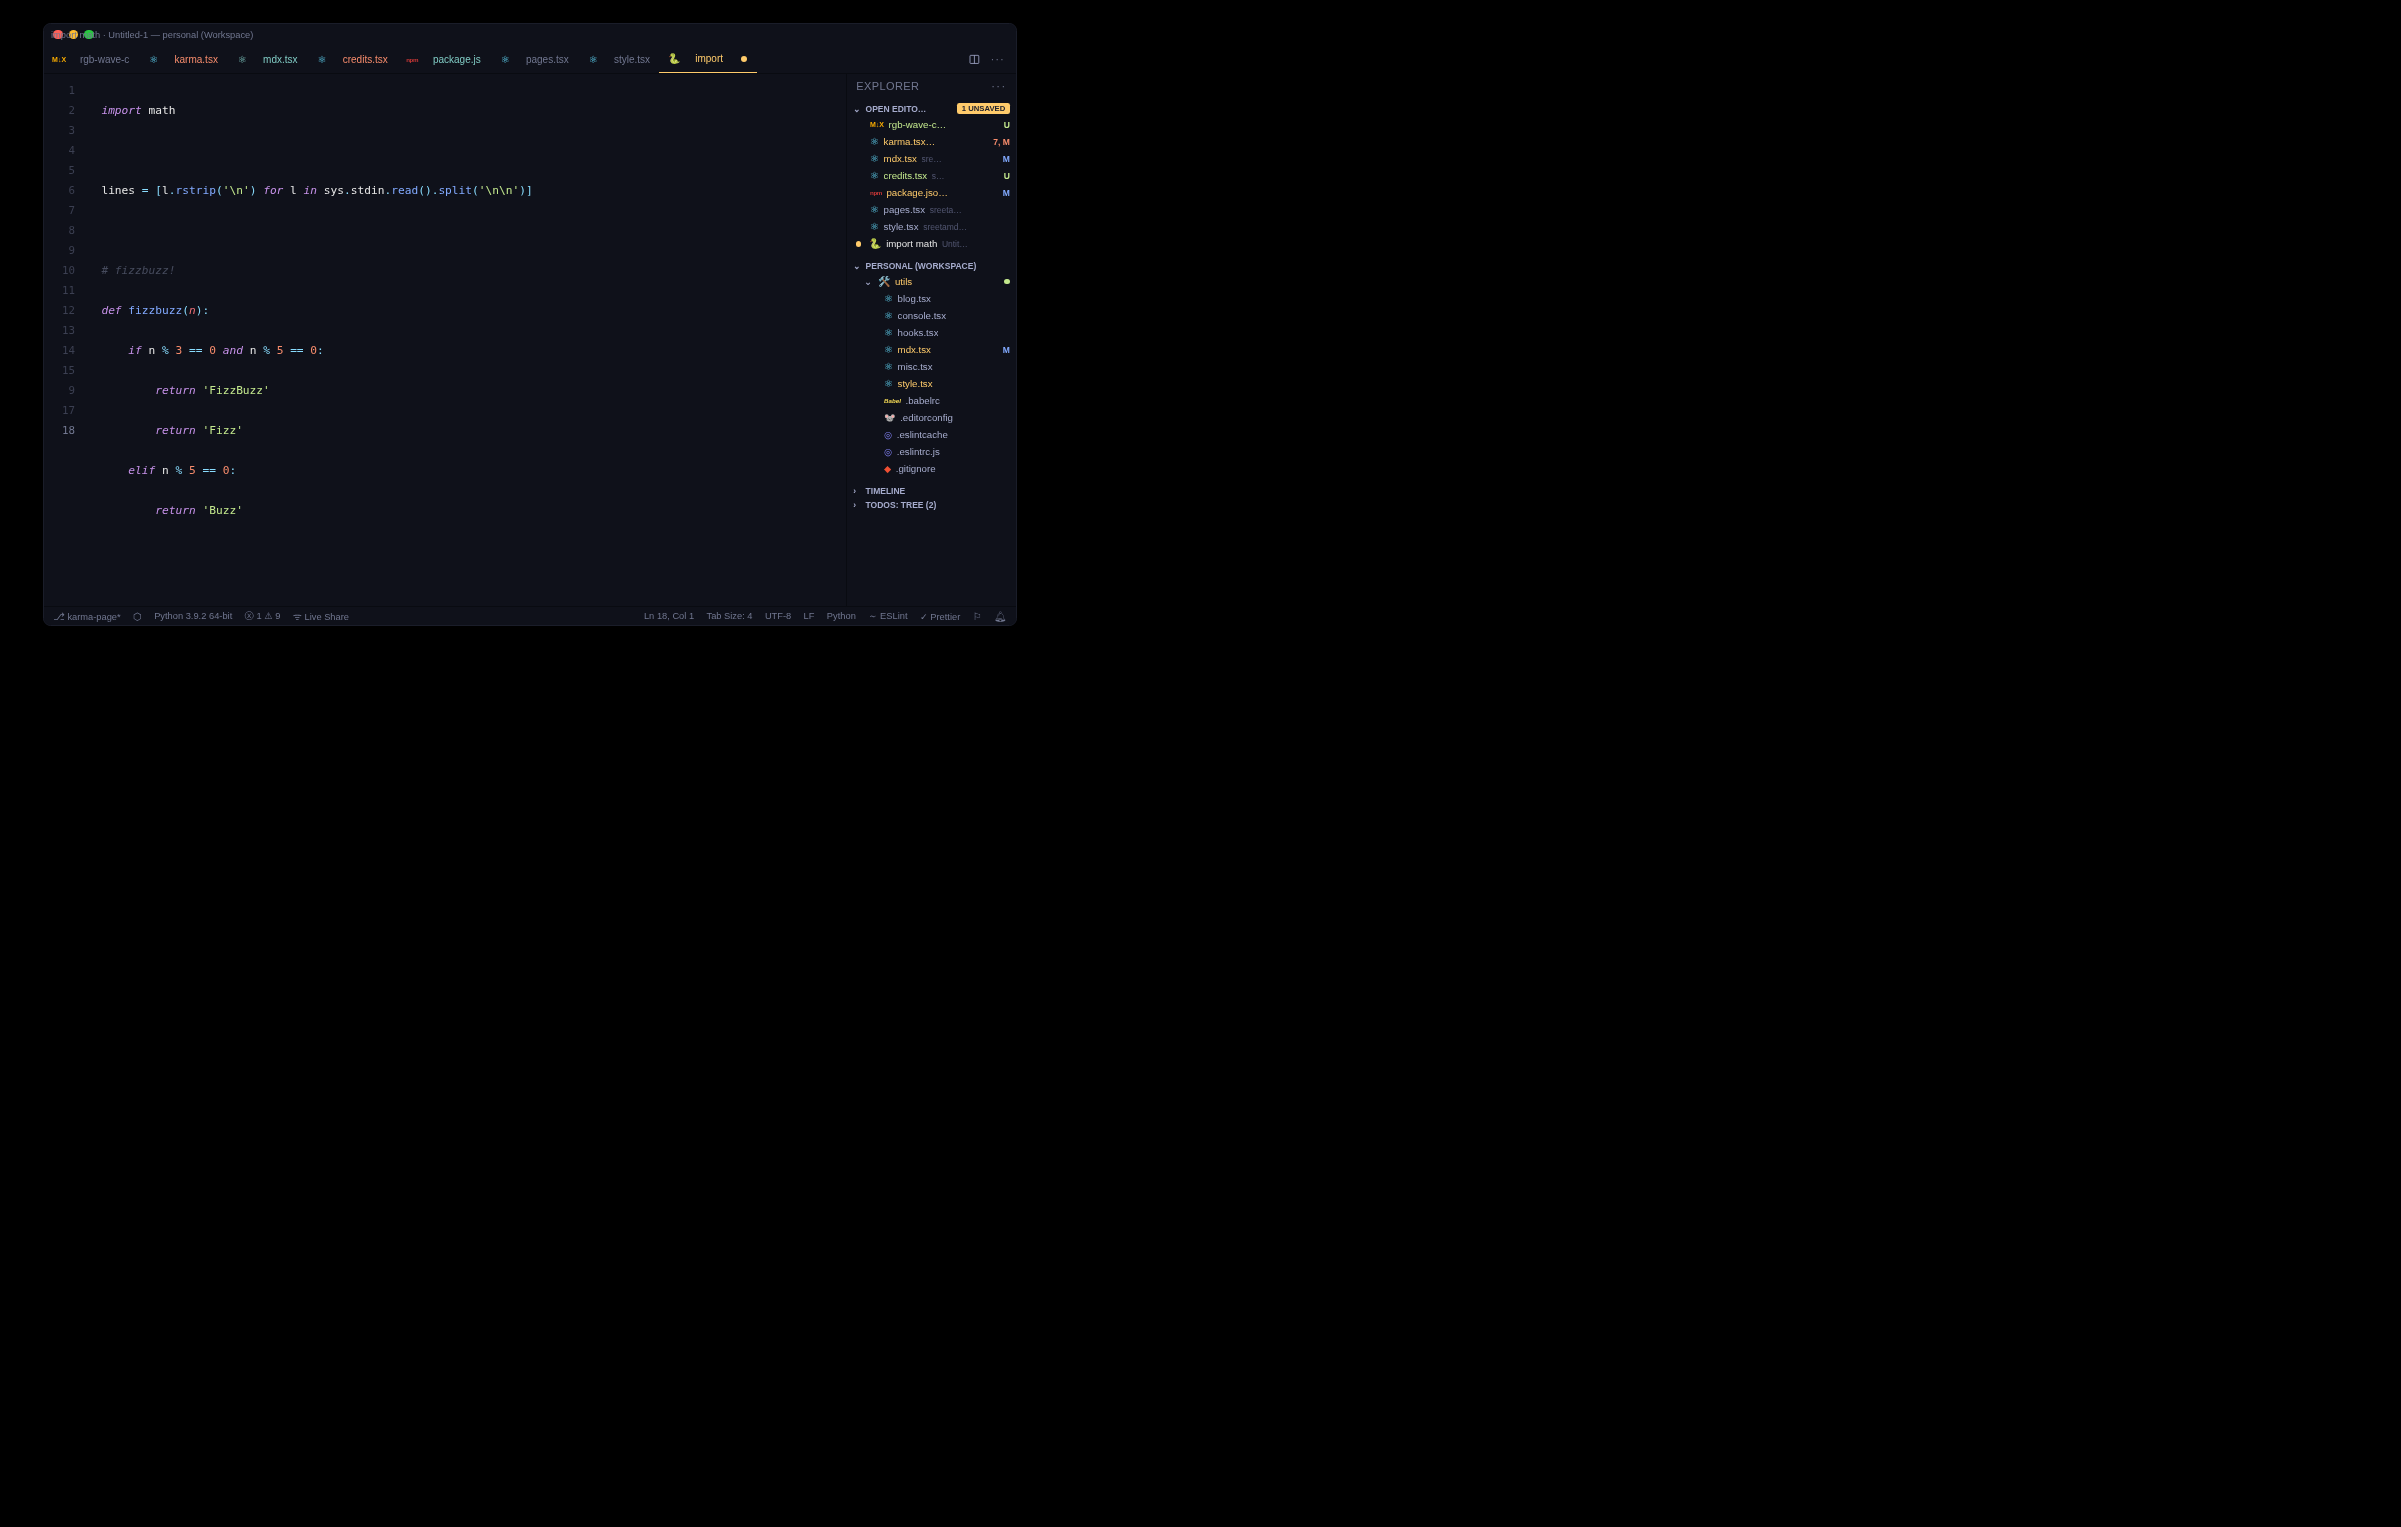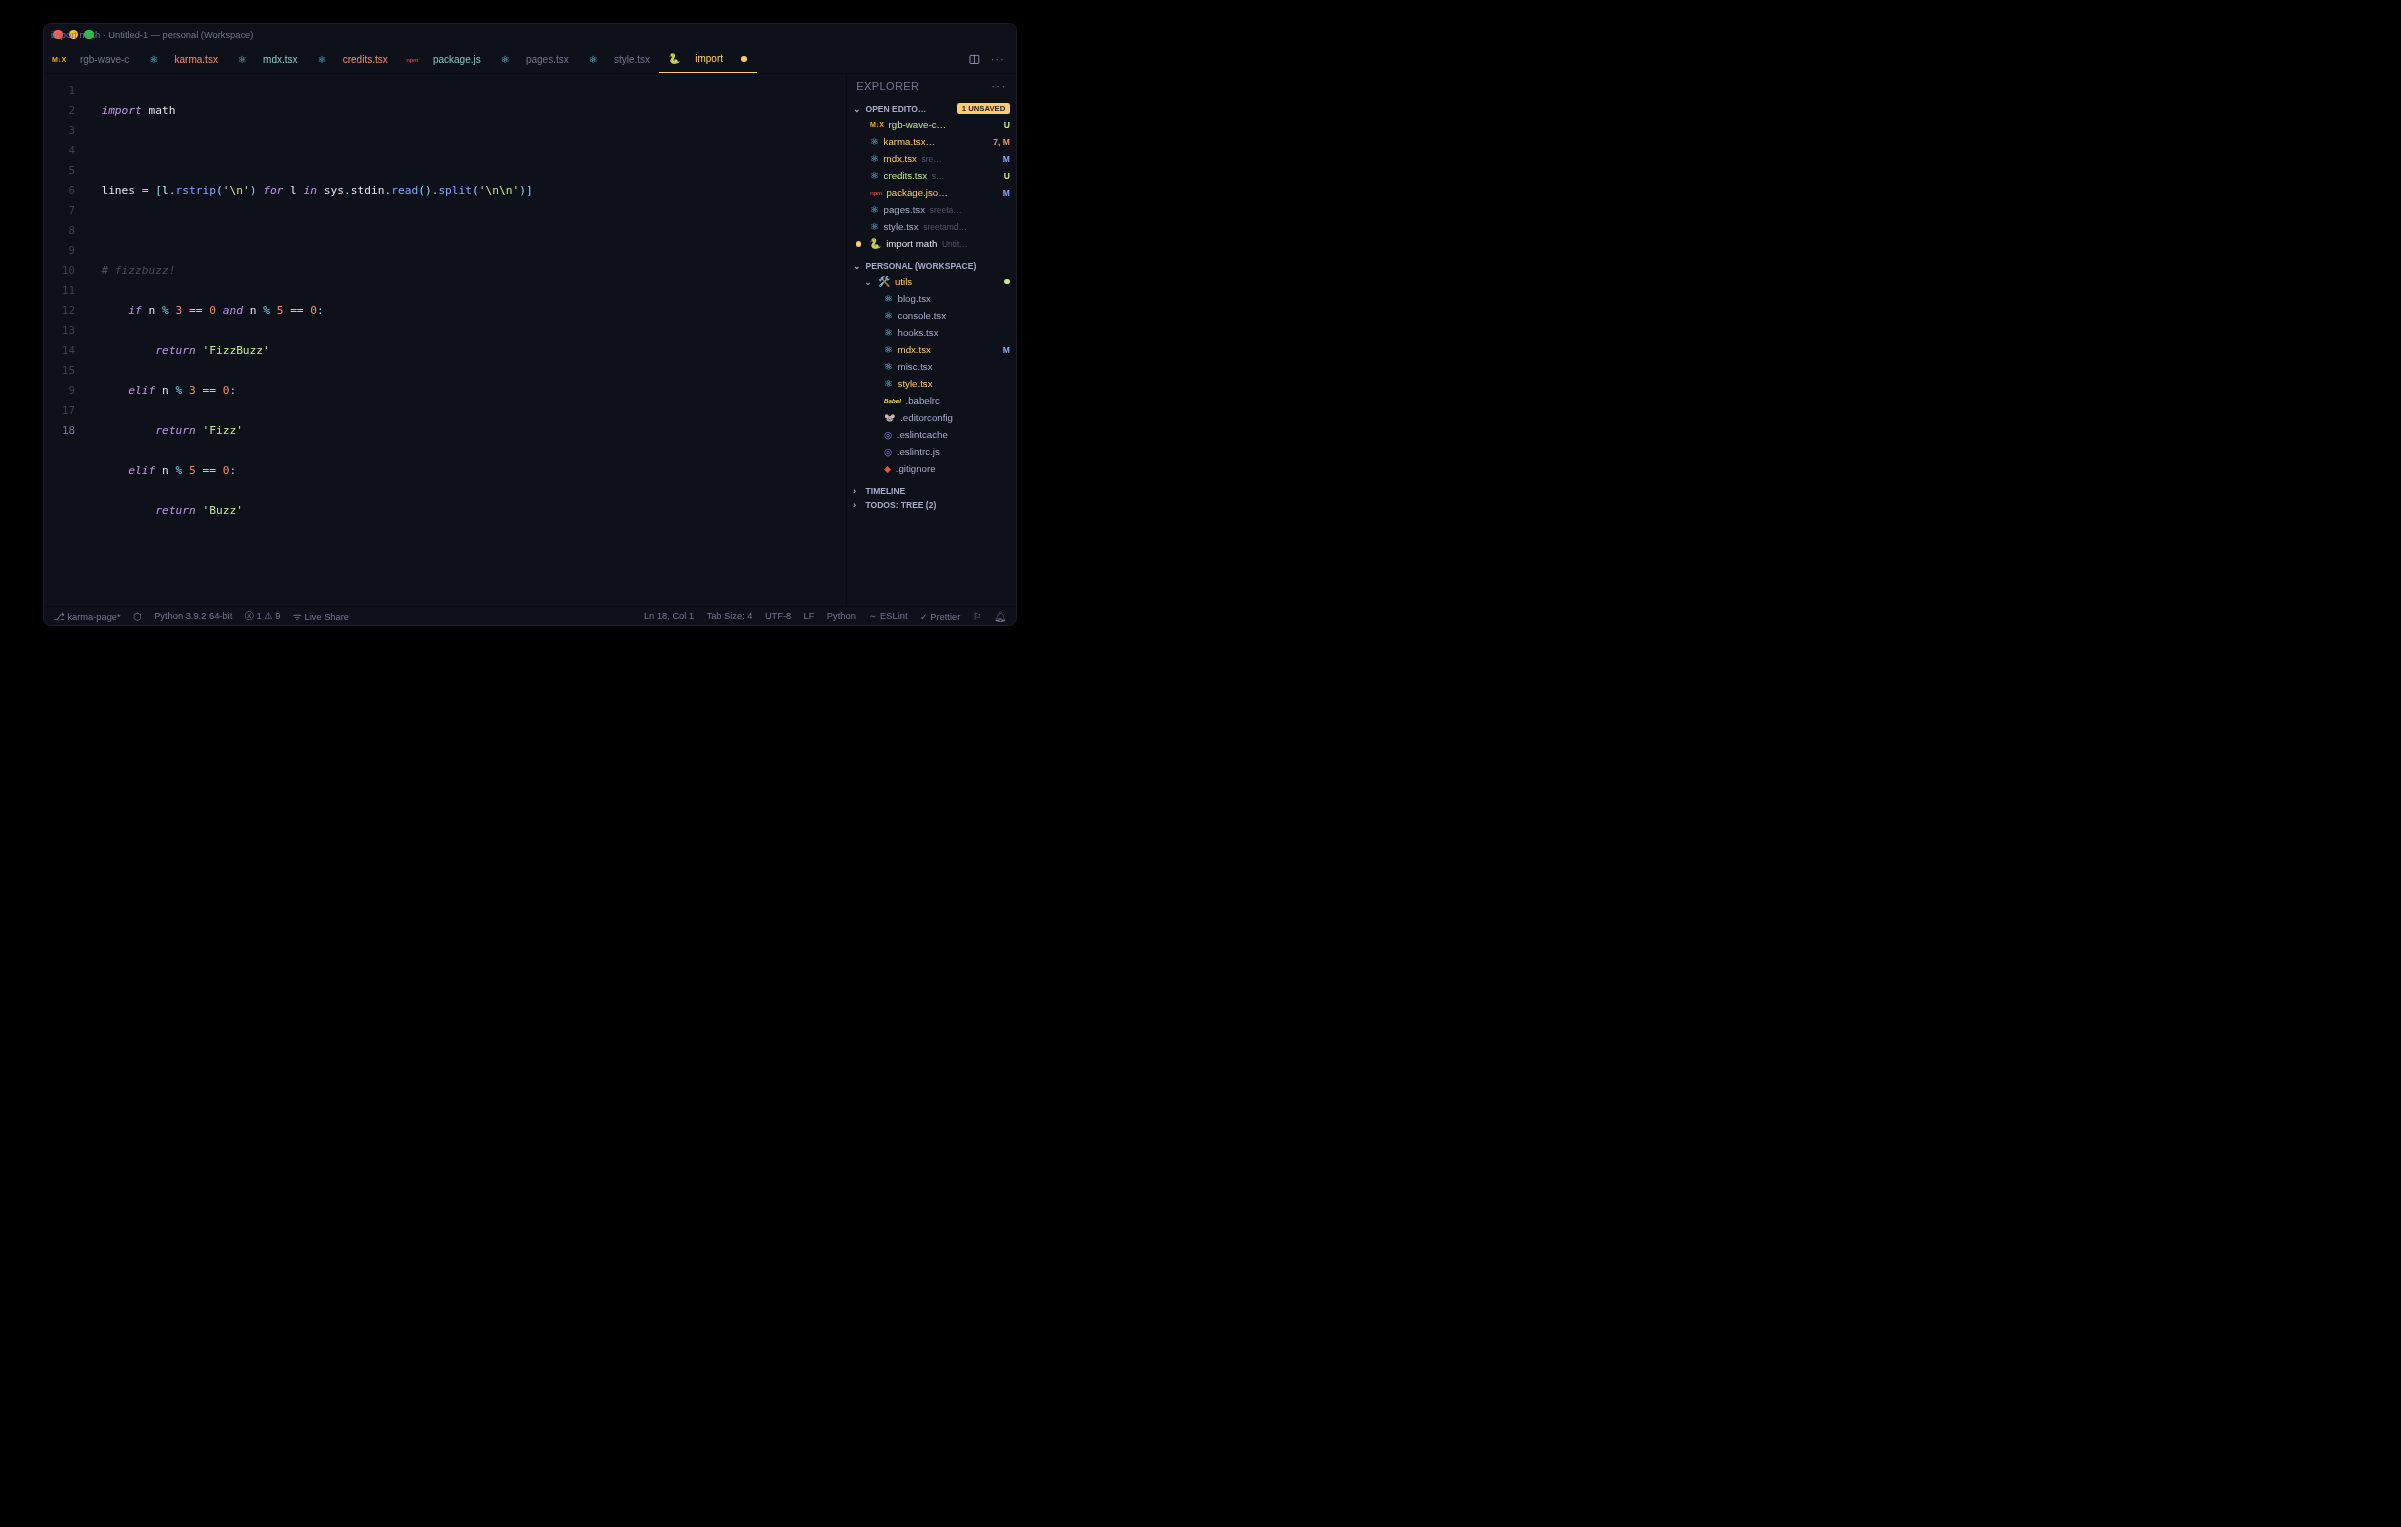--- a/index.html
+++ b/index.html
@@ -212,23 +212,23 @@
           <div>9</div>
           <div>17</div>
           <div class="cur">18</div>
       </div>
       <div class="code">
 <span class="line"><span class="tok-kw">import</span> <span class="tok-id">math</span></span>
 <span class="line"></span>
 <span class="line"><span class="tok-id">lines</span><span class="tok-op"> = [</span><span class="tok-id">l</span><span class="tok-op">.</span><span class="tok-call">rstrip</span><span class="tok-op">(</span><span class="tok-str">'\n'</span><span class="tok-op">) </span><span class="tok-kw">for</span><span class="tok-id"> l </span><span class="tok-kw">in</span><span class="tok-id"> sys</span><span class="tok-op">.</span><span class="tok-id">stdin</span><span class="tok-op">.</span><span class="tok-call">read</span><span class="tok-op">().</span><span class="tok-call">split</span><span class="tok-op">(</span><span class="tok-str">'\n\n'</span><span class="tok-op">)]</span></span>
 <span class="line"></span>
 <span class="line"><span class="tok-cm"># fizzbuzz!</span></span>
+<span class="line"><span class="tok-kw">def</span> <span class="tok-call">fizzbuzz</span><span class="tok-op">(</span><span class="tok-def">n</span><span class="tok-op">):</span></span>
 <span class="line">    <span class="tok-kw">if</span><span class="tok-id"> n </span><span class="tok-op">% </span><span class="tok-num">3</span><span class="tok-op"> == </span><span class="tok-num">0</span><span class="tok-kw"> and</span><span class="tok-id"> n </span><span class="tok-op">% </span><span class="tok-num">5</span><span class="tok-op"> == </span><span class="tok-num">0</span><span class="tok-op">:</span></span>
 <span class="line">        <span class="tok-kw">return</span> <span class="tok-str">'FizzBuzz'</span></span>
-<span class="line">    <span class="tok-kw">elif</span><span class="tok-id"> n </span><span class="tok-op">% </span><span class="tok-num">3</span><span class="tok-op"> == </span><span class="tok-num">0</span><span class="tok-op">:</span></span>
 <span class="line">        <span class="tok-kw">return</span> <span class="tok-str">'Fizz'</span></span>
 <span class="line">    <span class="tok-kw">elif</span><span class="tok-id"> n </span><span class="tok-op">% </span><span class="tok-num">5</span><span class="tok-op"> == </span><span class="tok-num">0</span><span class="tok-op">:</span></span>
 <span class="line">        <span class="tok-kw">return</span> <span class="tok-str">'Buzz'</span></span>
 <span class="line">    </span>
 
 
 
 
       </div>
     </div>

